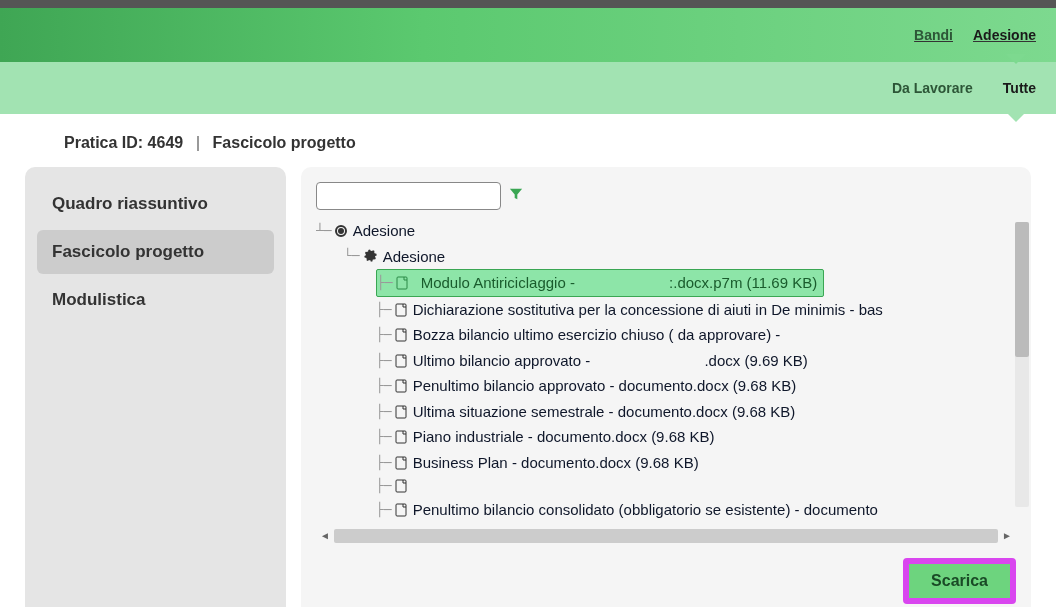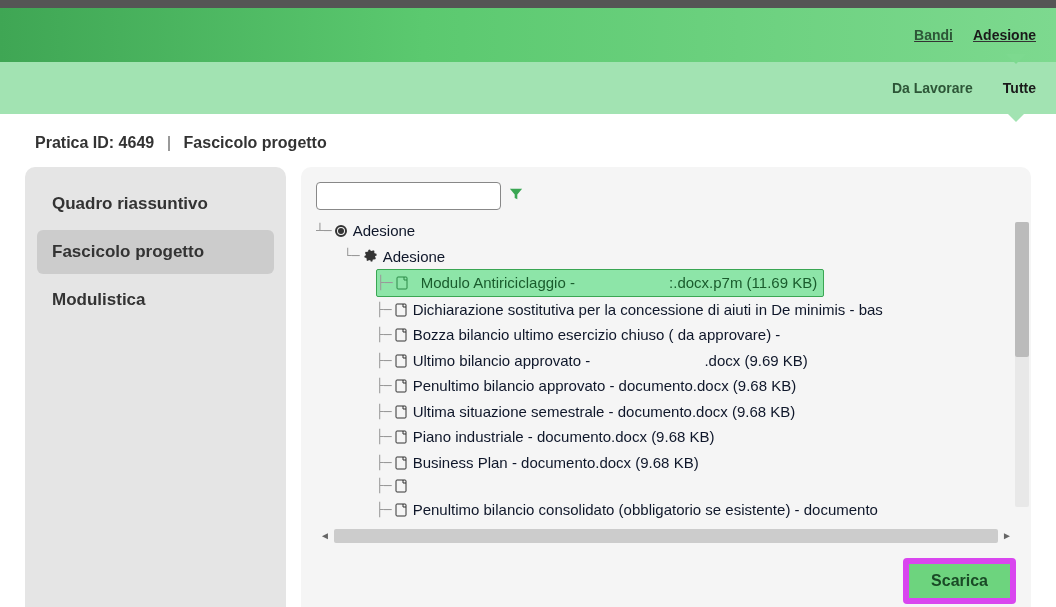--- a/index.html
+++ b/index.html
@@ -25,21 +25,21 @@
       position: absolute; top: -8px; right: 30px; width: 0; height: 0;
       border-left: 10px solid transparent; border-right: 10px solid transparent;
       border-top: 10px solid #7dd98f;
     }
     .notch2 {
       position: absolute; bottom: -8px; right: 30px; width: 0; height: 0;
       border-left: 10px solid transparent; border-right: 10px solid transparent;
       border-top: 10px solid #a2e3b2;
     }
     
-    .breadcrumb { padding: 20px 35px 15px; font-size: 16px; font-weight: 600; color: #333; }
+    .breadcrumb { padding: 20px 35px 15px; font-size: 16px; font-weight: 600; color: #333; margin-left: 29px; }
     .breadcrumb .sep { margin: 0 8px; color: #999; }
     
     .content { display: flex; gap: 15px; padding: 0 25px 25px; }
     
     .sidebar {
       width: 300px; background: #e5e5e5; border-radius: 10px; padding: 15px 12px;
     }
     .sidebar-item {
       padding: 12px 15px; font-size: 17px; font-weight: 600; color: #333;
       border-radius: 6px; cursor: pointer; margin-bottom: 4px;

